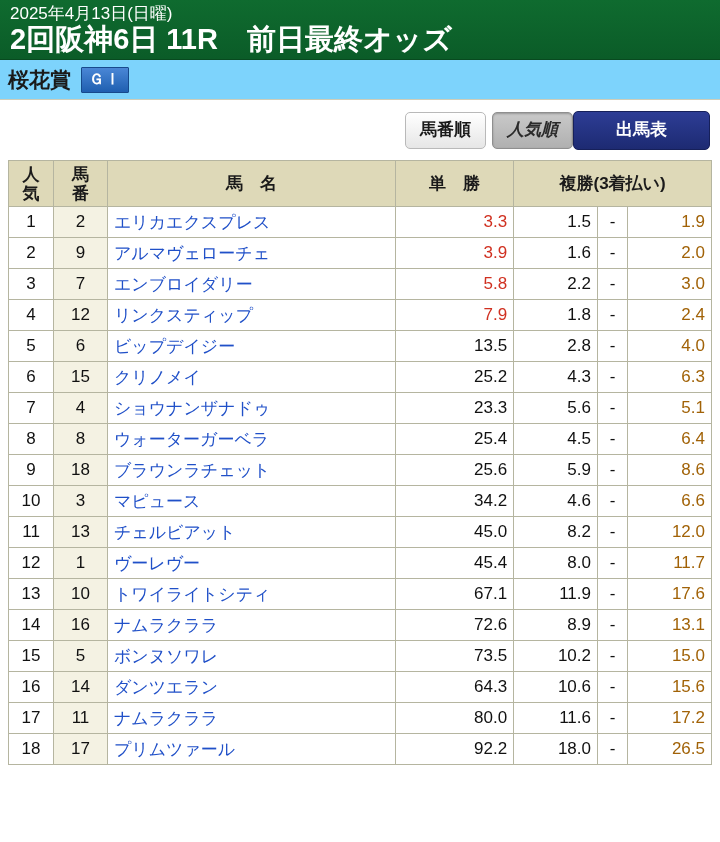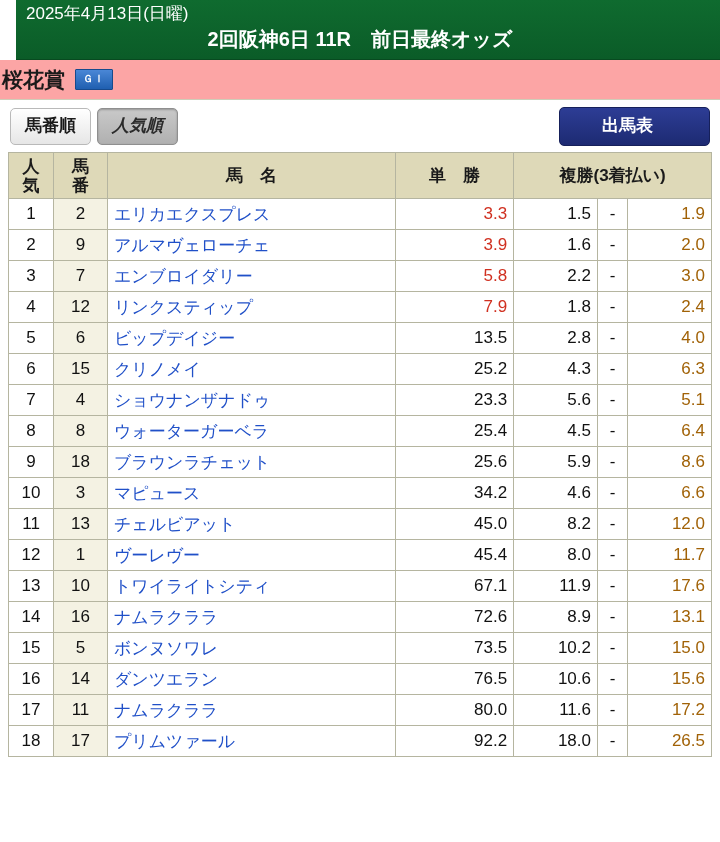--- a/index.html
+++ b/index.html
@@ -17,75 +17,73 @@
     background: #ffffff;
   }
 
   
   .header {
     background: #1b5e20;
     background: linear-gradient(#0f6b2f, #0b5c28);
     color: #ffffff;
     padding: 3px 26px 6px 10px;
     border-bottom: 1px solid #084a20;
-    margin-left: 16px;
   }
   .header .date {
     font-size: 17px;
     line-height: 22px;
     font-weight: normal;
     letter-spacing: 0px;
   }
   .header .race-title {
-    font-size: 20px;
+    font-size: 29px;
     line-height: 28px;
     font-weight: bold;
     letter-spacing: 0px;
     white-space: pre;
-    text-align: center;
   }
 
   
   .subheader {
-    background: #fca5a5;
+    background: #7dd3fc;
     border-bottom: 1px solid #cfcdb8;
     height: 40px;
     display: flex;
     align-items: center;
-    padding-left: 2px;
+    padding-left: 8px;
     gap: 10px;
   }
   .subheader .race-name {
     font-size: 21px;
     font-weight: bold;
     color: #1a1a1a;
   }
   .grade-badge {
     display: inline-flex;
     align-items: center;
     justify-content: center;
     background: #2d6fc4;
     background: linear-gradient(#4a87d6, #1f5fb0);
     color: #ffffff;
-    font-size: 10px;
+    font-size: 15px;
     font-weight: bold;
     border-radius: 1px;
     padding: 2px 7px 3px 7px;
     letter-spacing: 1px;
     border: 1px solid #174a8c;
   }
 
   
   .toolbar {
-    height: 52px;
+    height: 60px;
     display: flex;
     align-items: center;
     padding: 0 10px;
     background: #ffffff;
-    justify-content: space-between;
+    justify-content: flex-end;
   }
   .tabs { display: flex; gap: 6px; }
   .tab {
     font-size: 17px;
     font-weight: bold;
     padding: 7px 14px 8px 14px;
     border-radius: 5px;
     border: 1px solid #b9b9b9;
     background: linear-gradient(#ffffff, #e6e6e6);
     color: #1a1a1a;
@@ -99,21 +97,21 @@
     box-shadow: inset 0 1px 2px rgba(0,0,0,0.25);
     font-style: italic;
   }
   .btn-primary {
     font-size: 17px;
     font-weight: bold;
     color: #ffffff;
     background: linear-gradient(#2d3d95, #1d2a72);
     border: 1px solid #16205a;
     border-radius: 5px;
-    padding: 8px 56px 9px 42px;
+    padding: 8px 42px 9px 42px;
     cursor: pointer;
     line-height: 20px;
   }
 
   
   .table-wrap { padding: 0 8px; }
   table.odds {
     width: 704px;
     border-collapse: collapse;
     table-layout: fixed;
@@ -333,21 +331,21 @@
             <td class="name">ボンヌソワレ</td>
             <td class="win">73.5</td>
             <td class="p1">10.2</td>
             <td class="dash">-</td>
             <td class="p2">15.0</td>
           </tr>
           <tr>
             <td class="pop">16</td>
             <td class="num">14</td>
             <td class="name">ダンツエラン</td>
-            <td class="win">76.5</td>
+            <td class="win">64.3</td>
             <td class="p1">10.6</td>
             <td class="dash">-</td>
             <td class="p2">15.6</td>
           </tr>
           <tr>
             <td class="pop">17</td>
             <td class="num">11</td>
             <td class="name">ナムラクララ</td>
             <td class="win">80.0</td>
             <td class="p1">11.6</td>

